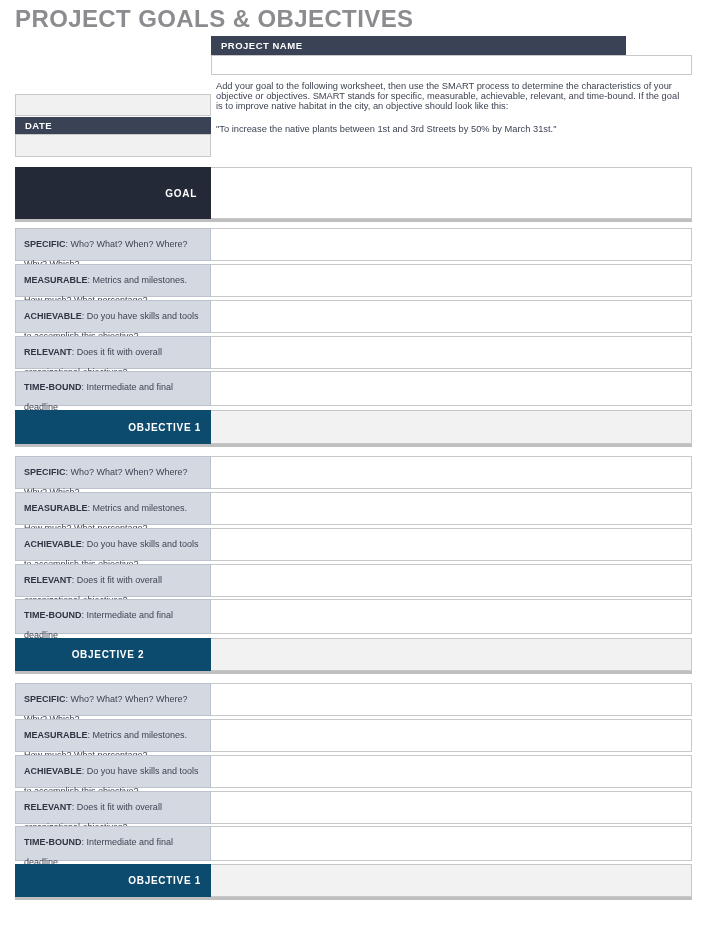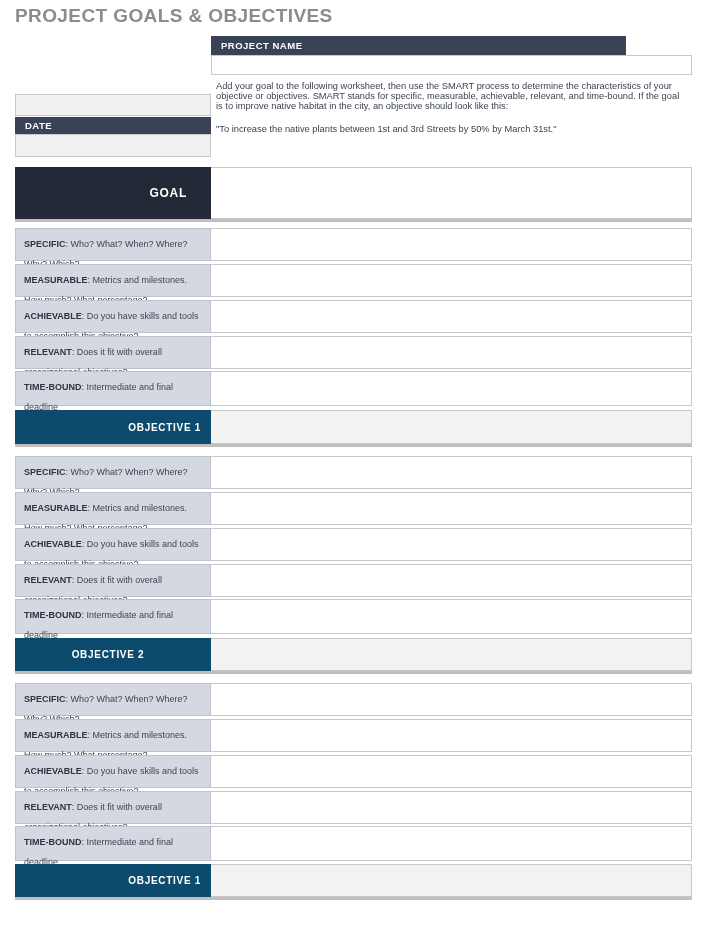--- a/index.html
+++ b/index.html
@@ -21,21 +21,21 @@
     width: 714px;
     height: 926px;
     box-sizing: border-box;
   }
 
   
   .page-title {
     position: absolute;
     left: 15px;
     top: 5px;
-    font-size: 19px;
+    font-size: 24px;
     font-weight: bold;
     letter-spacing: 0.4px;
     color: #8c8c90;
     white-space: nowrap;
   }
 
   
   .box {
     position: absolute;
     box-sizing: border-box;
@@ -48,27 +48,27 @@
     font-weight: bold;
     letter-spacing: 0.5px;
     display: flex;
     align-items: center;
     padding-left: 10px;
   }
 
   .goal-head {
     background: #232936;
     color: #ffffff;
-    font-size: 12px;
+    font-size: 10px;
     font-weight: bold;
     letter-spacing: 0.7px;
     display: flex;
     align-items: center;
     justify-content: flex-end;
-    padding-right: 24px;
+    padding-right: 14px;
   }
 
   .obj-head {
     background: #0c4a6e;
     color: #ffffff;
     font-size: 10px;
     font-weight: bold;
     letter-spacing: 0.7px;
     display: flex;
     align-items: center;

